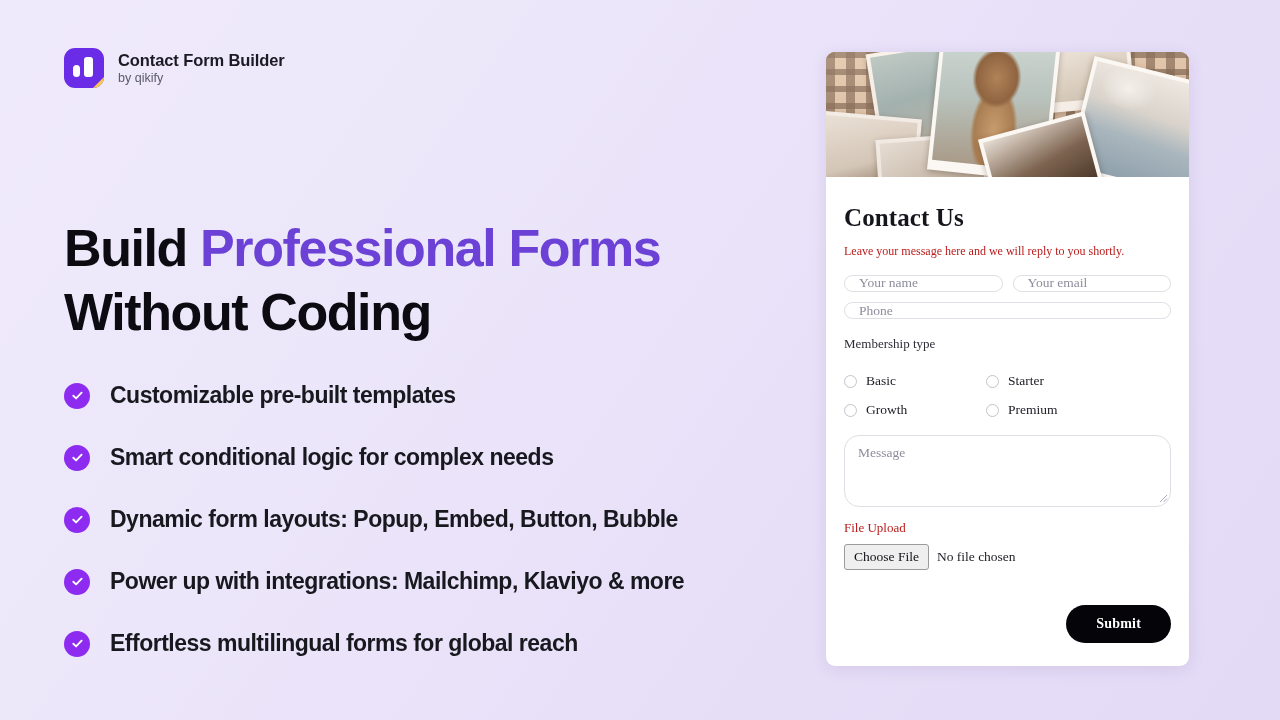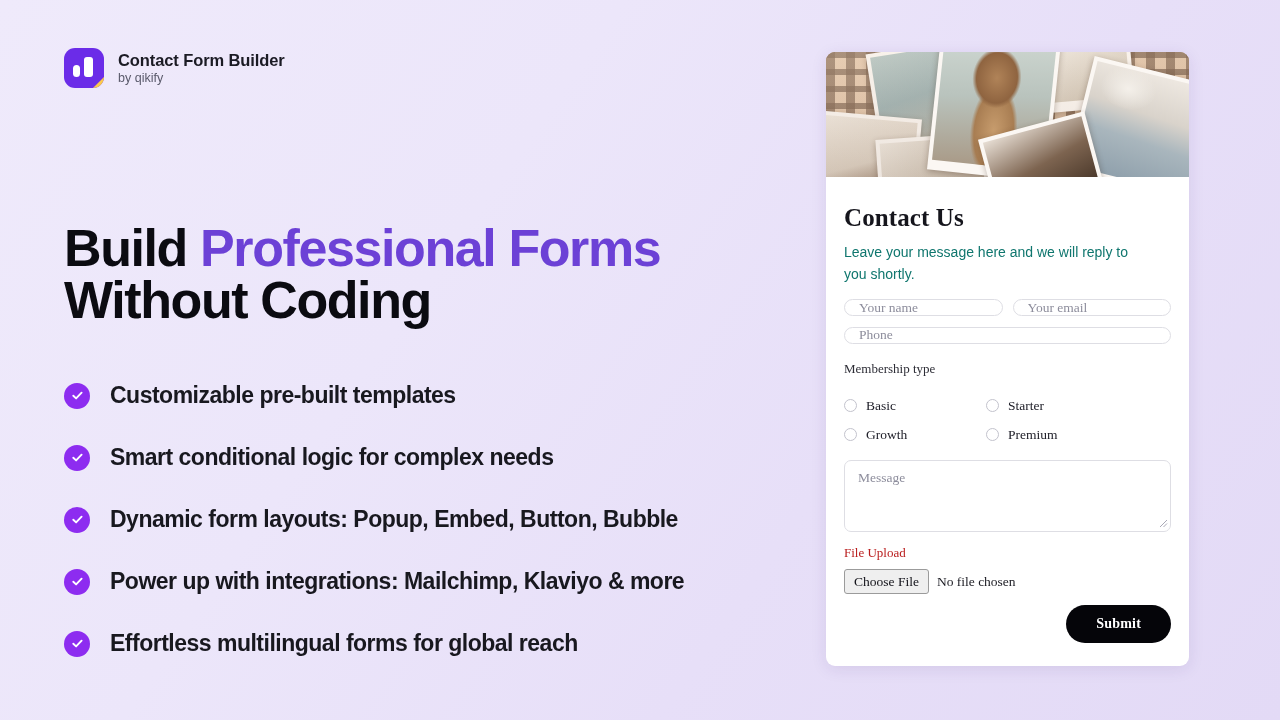--- a/index.html
+++ b/index.html
@@ -83,21 +83,21 @@
     width: 720px;
   }
   .hero-heading {
     font-size: 52px;
     line-height: 1.0;
     font-weight: bold;
     color: #0b0b11;
     letter-spacing: -1.4px;
   }
   .hero-heading .accent { color: #6c41d6; }
-  .hero-line2 { }
+  .hero-line2 { margin-top: 12px; }
 
   
   .features {
     position: absolute;
     left: 64px;
     top: 378px;
     width: 740px;
     display: flex;
     flex-direction: column;
     gap: 27px;
@@ -216,24 +216,24 @@
 
   .form-title {
     font-family: "Liberation Serif", serif;
     font-size: 25px;
     font-weight: bold;
     color: #15151c;
     letter-spacing: 0.1px;
     line-height: 1;
   }
   .form-desc {
-    font-family: Liberation Sans, sans-serif;
-    font-size: 14px;
+    font-family: Liberation Serif, serif;
+    font-size: 12px;
     line-height: 1.55;
-    color: #0f766e;
+    color: #b91c1c;
     margin-top: 12px;
     max-width: 310px;
   }
 
   .field-row {
     display: flex;
     gap: 10px;
     margin-top: 14px;
   }
   .text-input {
@@ -289,21 +289,21 @@
     position: relative;
   }
   .message-area {
     font-family: "Liberation Serif", serif;
     font-size: 13.5px;
     color: #24242c;
     width: 100%;
     height: 72px;
     padding: 9px 13px;
     border: 1px solid #dedee4;
-    border-radius: 7px;
+    border-radius: 15px;
     resize: none;
     outline: none;
     display: block;
   }
   .message-area::placeholder { color: #8d8d9c; }
   .resize-grip {
     position: absolute;
     right: 3px;
     bottom: 4px;
     width: 11px;

